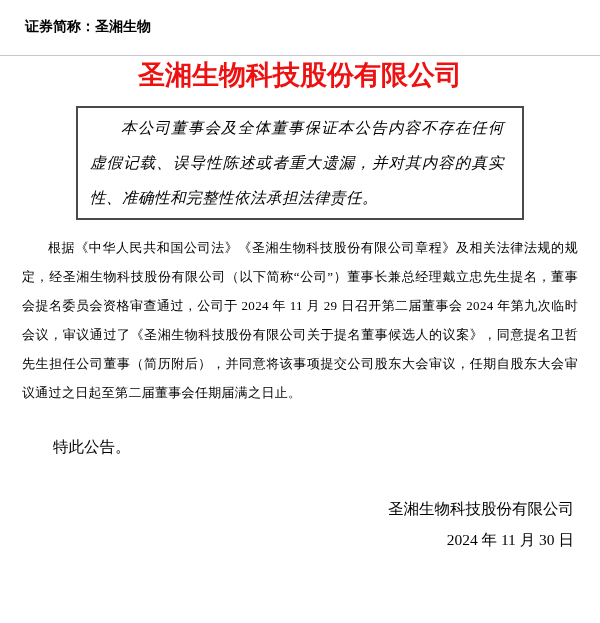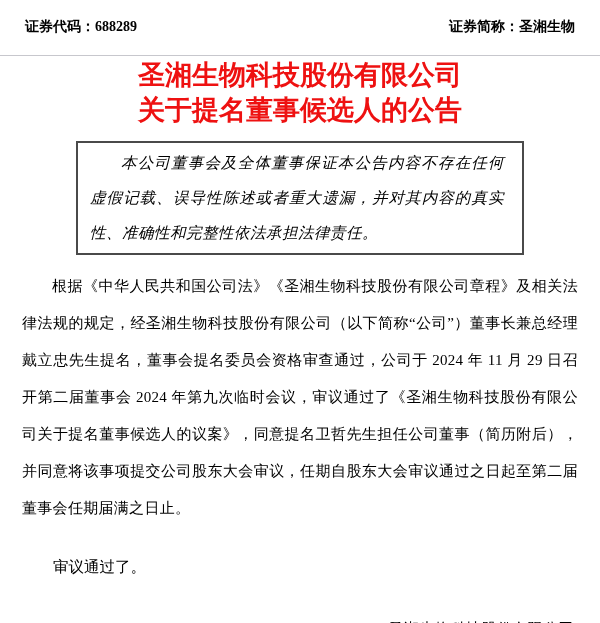--- a/index.html
+++ b/index.html
@@ -47,22 +47,22 @@
     padding: 2px 18px 3px 12px;
     font-style: italic;
     font-size: 15.5px;
     line-height: 35px;
     text-indent: 2em;
     text-align: justify;
     letter-spacing: 0.5px;
   }
   .body-paragraph {
     margin: 13px 22px 0 22px;
-    font-size: 15px;
-    line-height: 37px;
+    font-size: 13px;
+    line-height: 29px;
     text-indent: 2em;
     text-align: justify;
     letter-spacing: 0.3px;
   }
   .closing-line {
     margin: 26px 22px 0 22px;
     font-size: 15.5px;
     line-height: 27px;
     text-indent: 2em;
   }
@@ -73,41 +73,39 @@
     font-size: 15.5px;
     line-height: 31px;
   }
 </style>
 </head>
 <body>
 
 <div class="page">
 
   <div class="doc-header">
-    <span>证券代码：688289</span>
     <span>证券简称：圣湘生物</span>
   </div>
 
   <div class="header-rule"></div>
 
   <div class="doc-title">
     <div>圣湘生物科技股份有限公司</div>
-    <div>关于提名董事候选人的公告</div>
   </div>
 
   <div class="statement-box">
     <span>本公司董事会及全体董事保证本公告内容不存在任何虚假记载、误导性陈述或者重大遗漏，并对其内容的真实性、准确性和完整性依法承担法律责任。</span>
   </div>
 
   <div class="body-paragraph">
     <span>根据《中华人民共和国公司法》《圣湘生物科技股份有限公司章程》及相关法律法规的规定，经圣湘生物科技股份有限公司（以下简称“公司”）董事长兼总经理戴立忠先生提名，董事会提名委员会资格审查通过，公司于 2024 年 11 月 29 日召开第二届董事会 2024 年第九次临时会议，审议通过了《圣湘生物科技股份有限公司关于提名董事候选人的议案》，同意提名卫哲先生担任公司董事（简历附后），并同意将该事项提交公司股东大会审议，任期自股东大会审议通过之日起至第二届董事会任期届满之日止。</span>
   </div>
 
   <div class="closing-line">
-    <span>审议通过了。</span>
+    <span>特此公告。</span>
   </div>
 
   <div class="signature-block">
     <div>圣湘生物科技股份有限公司</div>
     <div>2024 年 11 月 30 日</div>
   </div>
 
 </div>
 
 </body></html>

